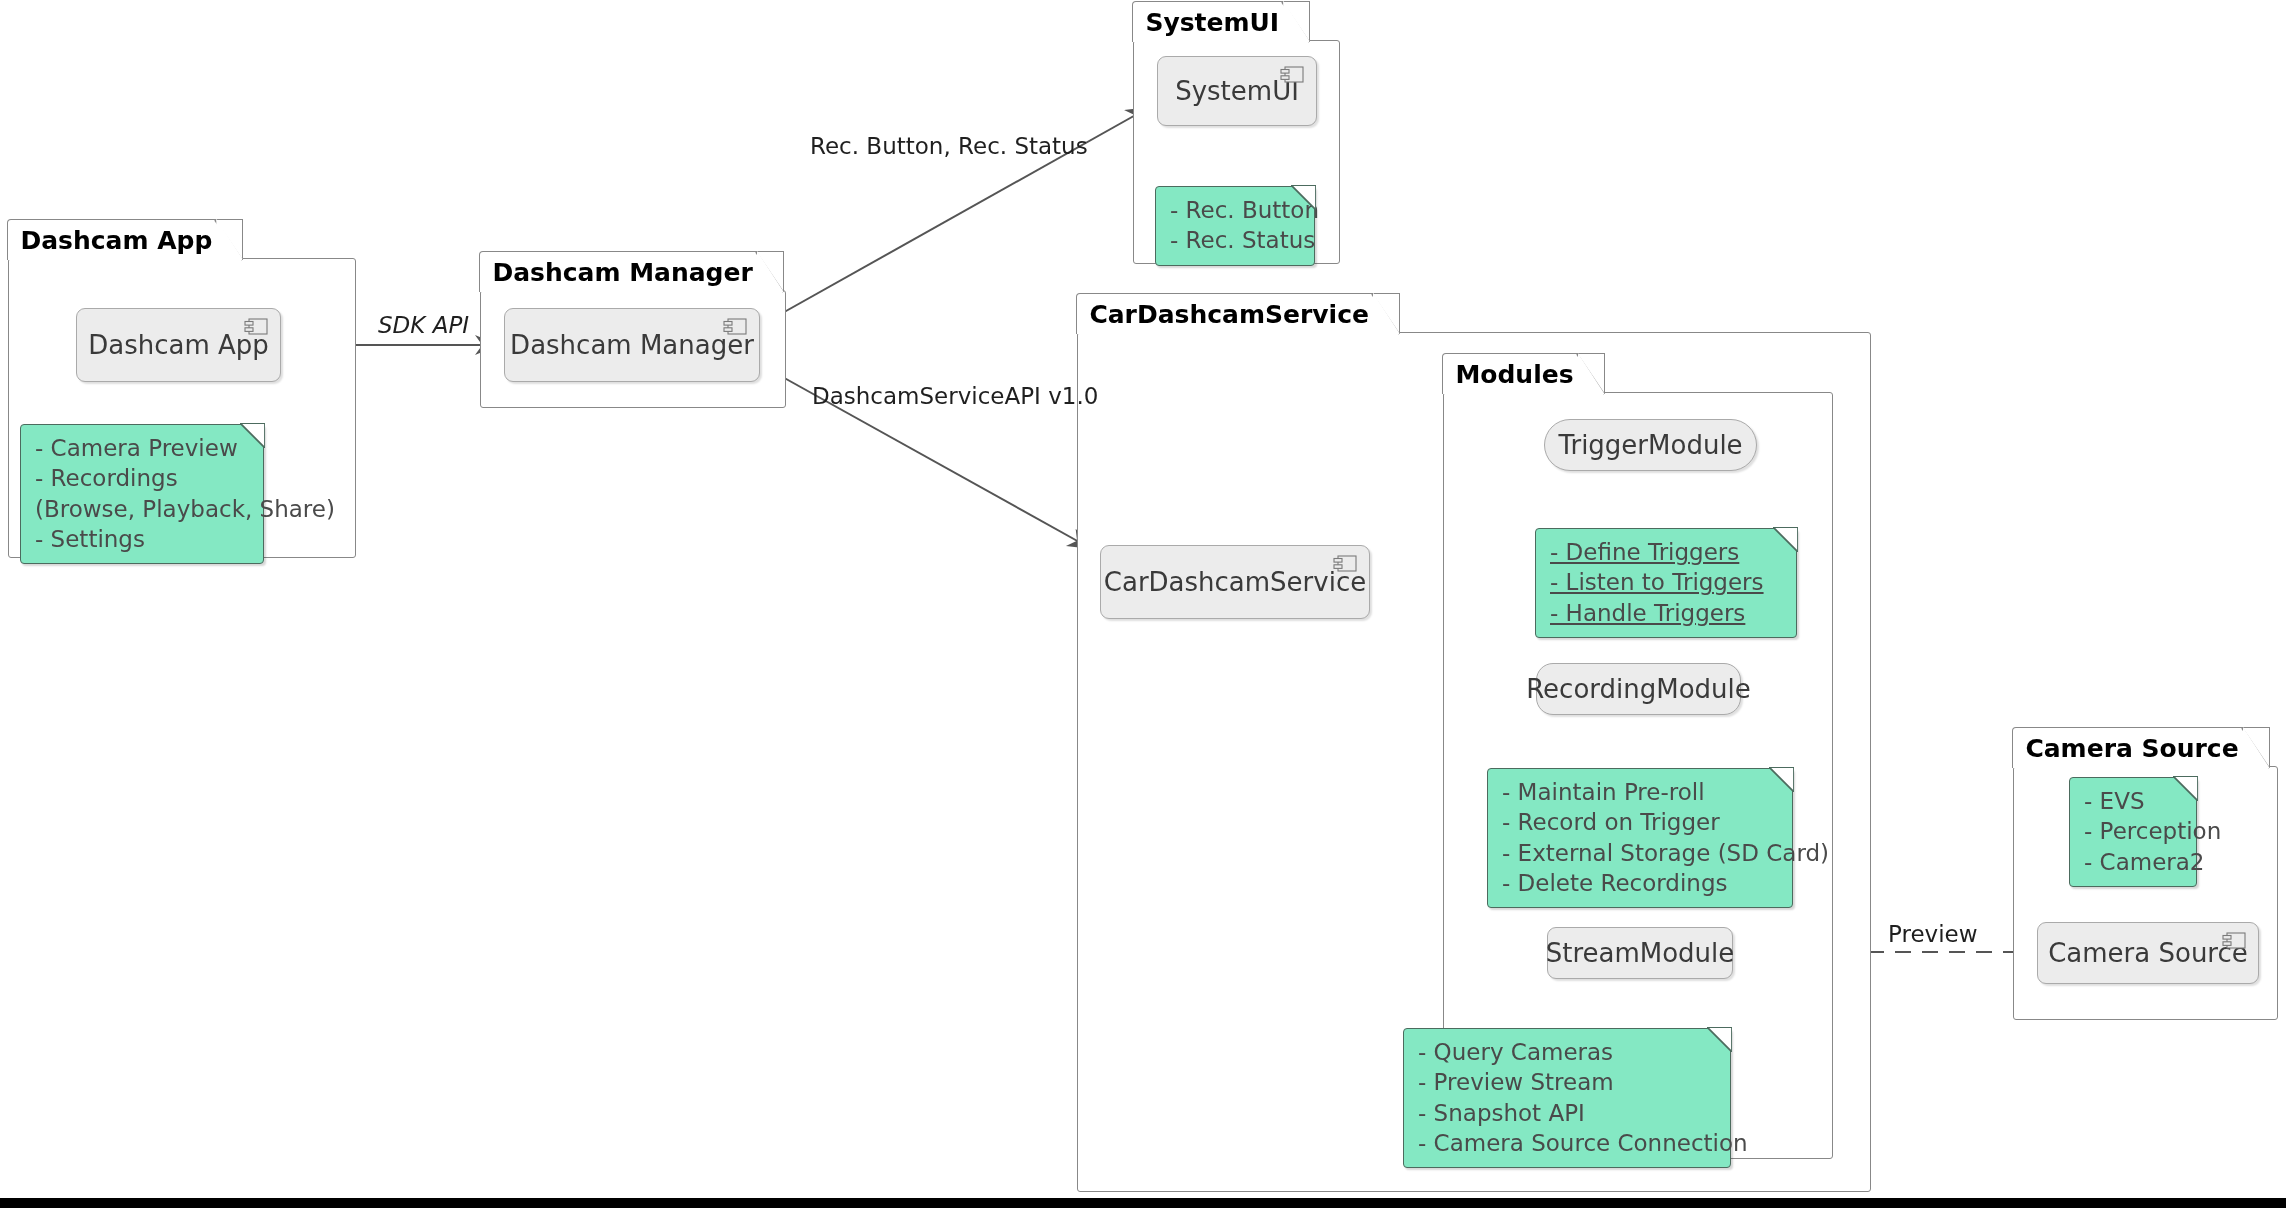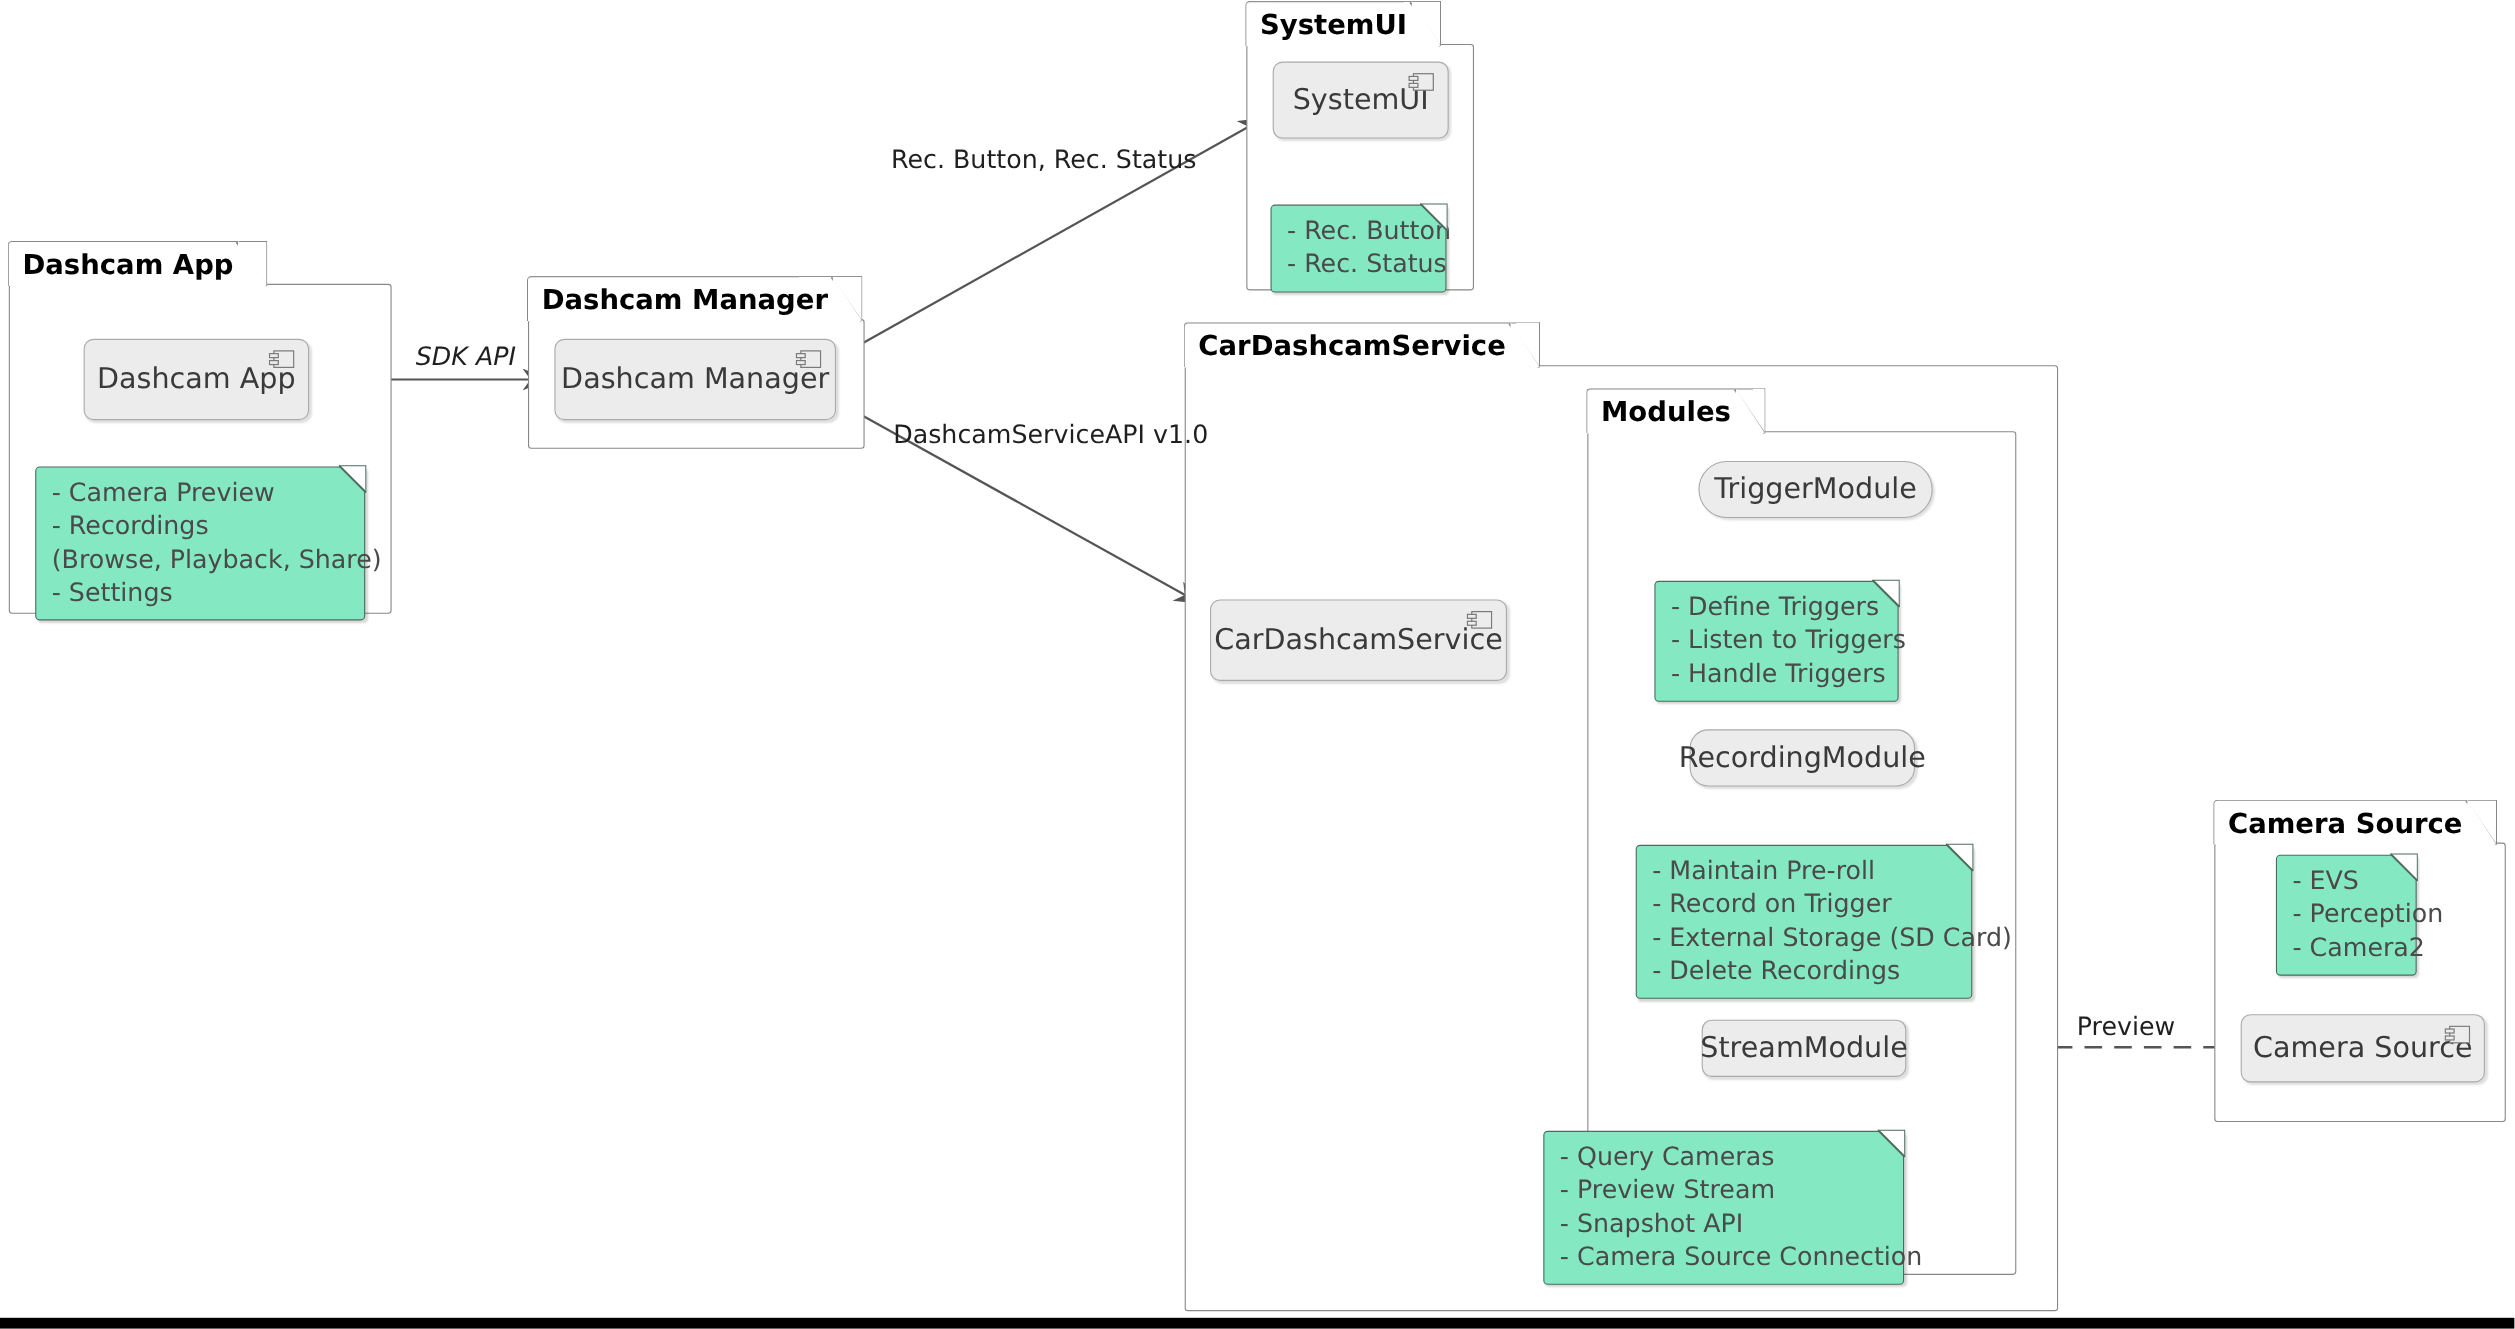--- a/index.html
+++ b/index.html
@@ -157,21 +157,21 @@
 
   <div class="comp" style="left:76px; top:308px; width:205px; height:74px;">
     <svg class="comp-icon" viewBox="0 0 24 17">
       <rect x="5" y="1" width="18" height="15" fill="#ECECEC" stroke="#7A7A7A" stroke-width="1.1"></rect>
       <rect x="1" y="3.5" width="8" height="3.6" fill="#ECECEC" stroke="#7A7A7A" stroke-width="1.1"></rect>
       <rect x="1" y="9.8" width="8" height="3.6" fill="#ECECEC" stroke="#7A7A7A" stroke-width="1.1"></rect>
     </svg>
     <span>Dashcam App</span>
   </div>
 
-  <div class="note" style="left:32px; top:424px; width:300px;">
+  <div class="note" style="left:20px; top:424px; width:244px;">
     <svg class="dogear" viewBox="0 0 25 25">
       <path d="M0,0 L25,25 L25,0 Z" fill="#ffffff" stroke="none"></path>
       <path d="M0,0 L25,25" stroke="#4C6B5E" stroke-width="1.8" fill="none"></path>
       <path d="M0,0 L25,0 L25,25" stroke="#4C6B5E" stroke-width="1.8" fill="none"></path>
     </svg>
     <span class="note-line">- Camera Preview</span>
     <span class="note-line">- Recordings</span>
     <span class="note-line">  (Browse, Playback, Share)</span>
     <span class="note-line">- Settings</span>
   </div>
@@ -245,21 +245,21 @@
       <span>Modules</span>
       <svg class="tabdiag" viewBox="0 0 27 41" preserveAspectRatio="none">
         <path d="M0,0 L27,41" stroke="#888888" stroke-width="1.8" fill="none"></path>
       </svg>
     </div>
   </div>
 
   <div class="comp" style="left:1544px; top:419px; width:213px; height:52px;border-radius:26px;">
     <span>TriggerModule</span>
   </div>
-  <div class="note" style="left:1504px; top:528px; width:222px;">
+  <div class="note" style="left:1535px; top:528px; width:262px;text-decoration:underline;">
     <svg class="dogear" viewBox="0 0 25 25">
       <path d="M0,0 L25,25 L25,0 Z" fill="#ffffff" stroke="none"></path>
       <path d="M0,0 L25,25" stroke="#4C6B5E" stroke-width="1.8" fill="none"></path>
       <path d="M0,0 L25,0 L25,25" stroke="#4C6B5E" stroke-width="1.8" fill="none"></path>
     </svg>
     <span class="note-line">- Define Triggers</span>
     <span class="note-line">- Listen to Triggers</span>
     <span class="note-line">- Handle Triggers</span>
   </div>
 

